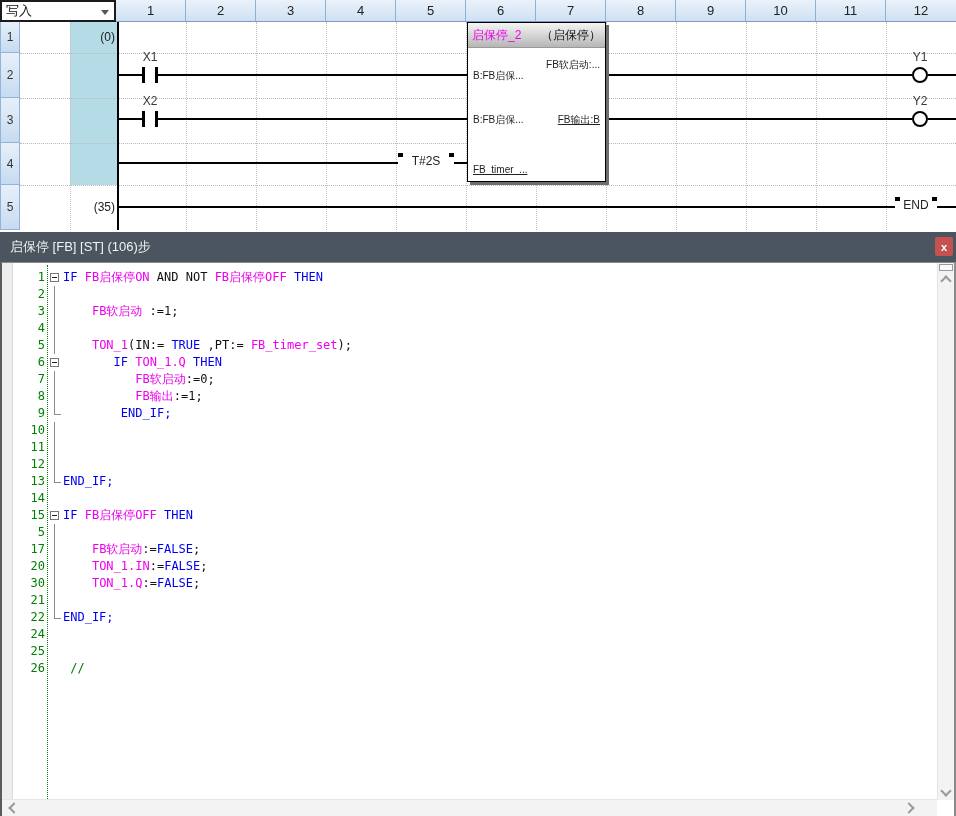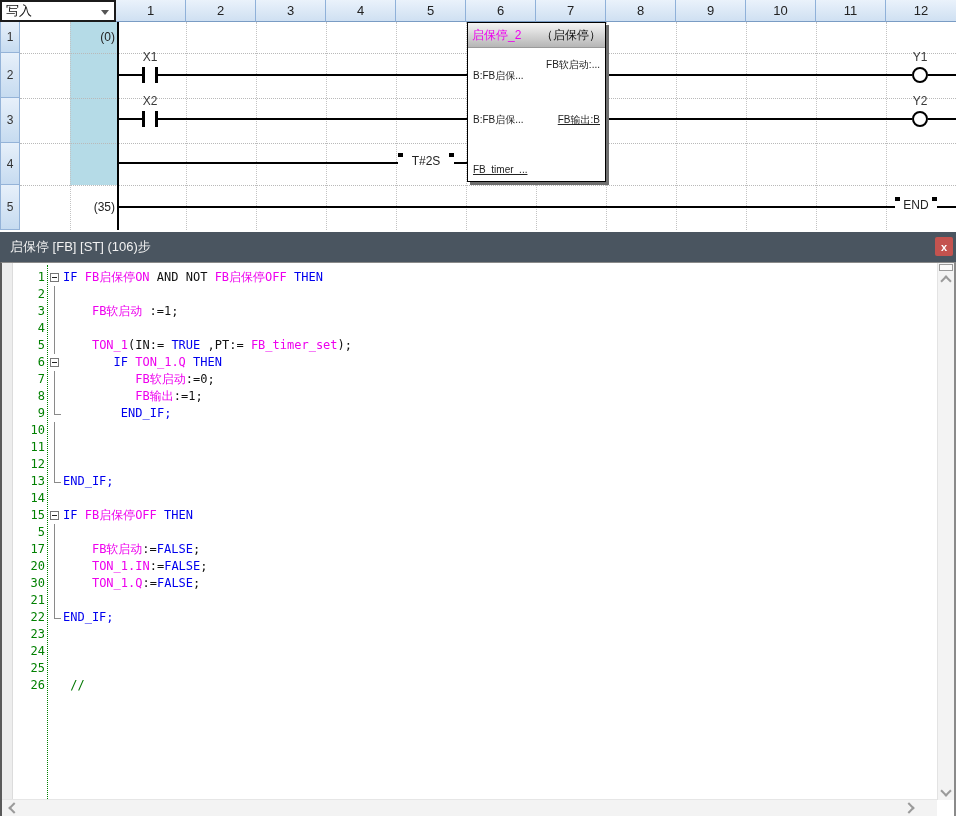--- a/index.html
+++ b/index.html
@@ -344,25 +344,20 @@
         <span class="code"></span>
       </div>
       <div class="code-line">
         <span class="ln">22</span>
         <span class="fold">
           <span class="fold-corner"></span>
         </span>
         <span class="code"><span class="k">END_IF;</span></span>
       </div>
       <div class="code-line">
-        <span class="ln">23</span>
-        <span class="fold"></span>
-        <span class="code"></span>
-      </div>
-      <div class="code-line">
         <span class="ln">24</span>
         <span class="fold"></span>
         <span class="code"></span>
       </div>
       <div class="code-line">
         <span class="ln">25</span>
         <span class="fold"></span>
         <span class="code"></span>
       </div>
       <div class="code-line">

